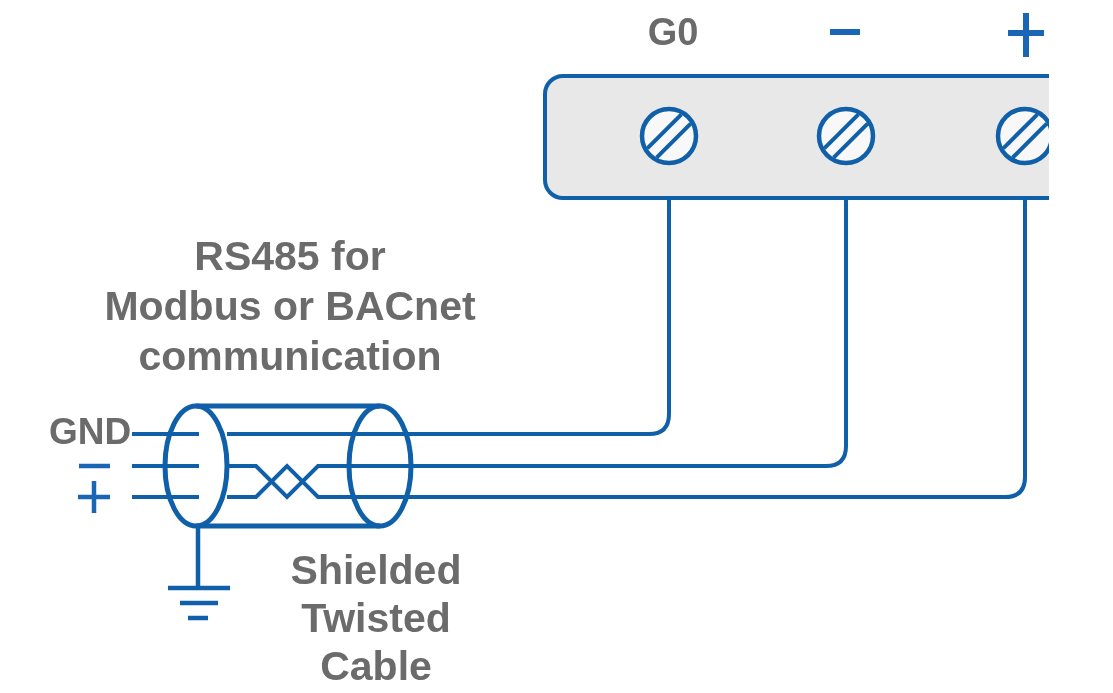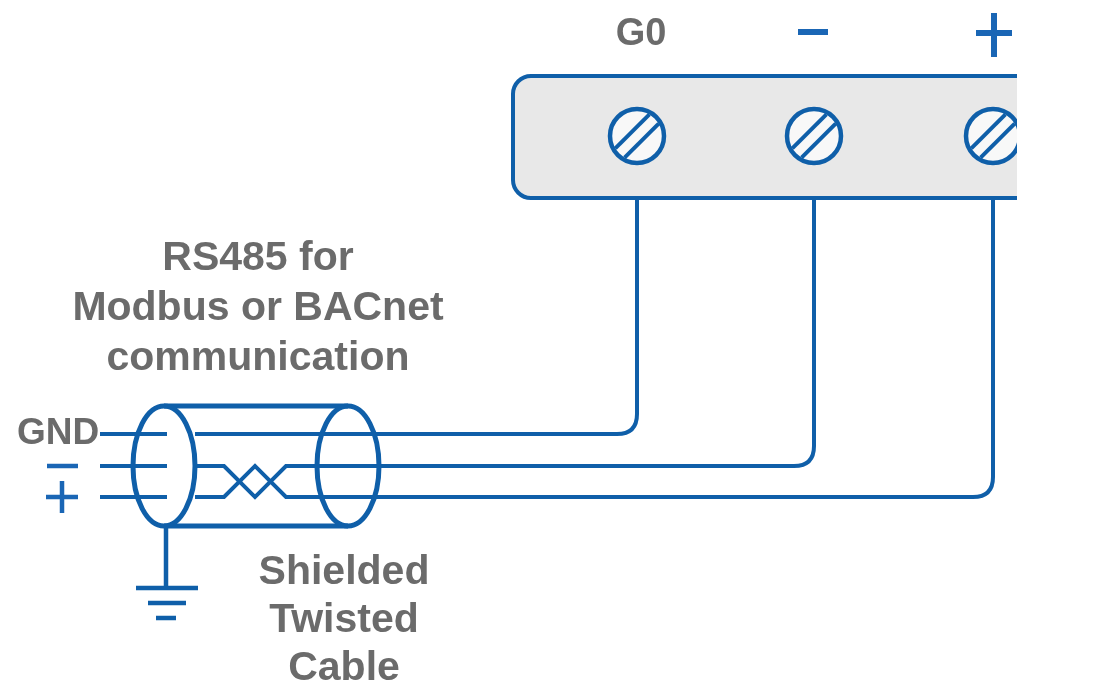--- a/index.html
+++ b/index.html
@@ -7,20 +7,21 @@
     padding: 0;
     background: #ffffff;
   }
   #stage {
     position: relative;
     width: 1017px;
     height: 693px;
     background: var(--background, #ffffff);
     overflow: hidden;
     font-family: "Liberation Sans", "DejaVu Sans", sans-serif;
+    margin-left: 32px;
   }
   svg { display: block; }
 
   .wire {
     fill: none;
     stroke: var(--wire-blue, #0F5FA9);
     stroke-width: 4;
   }
   .shield {
     fill: none;

